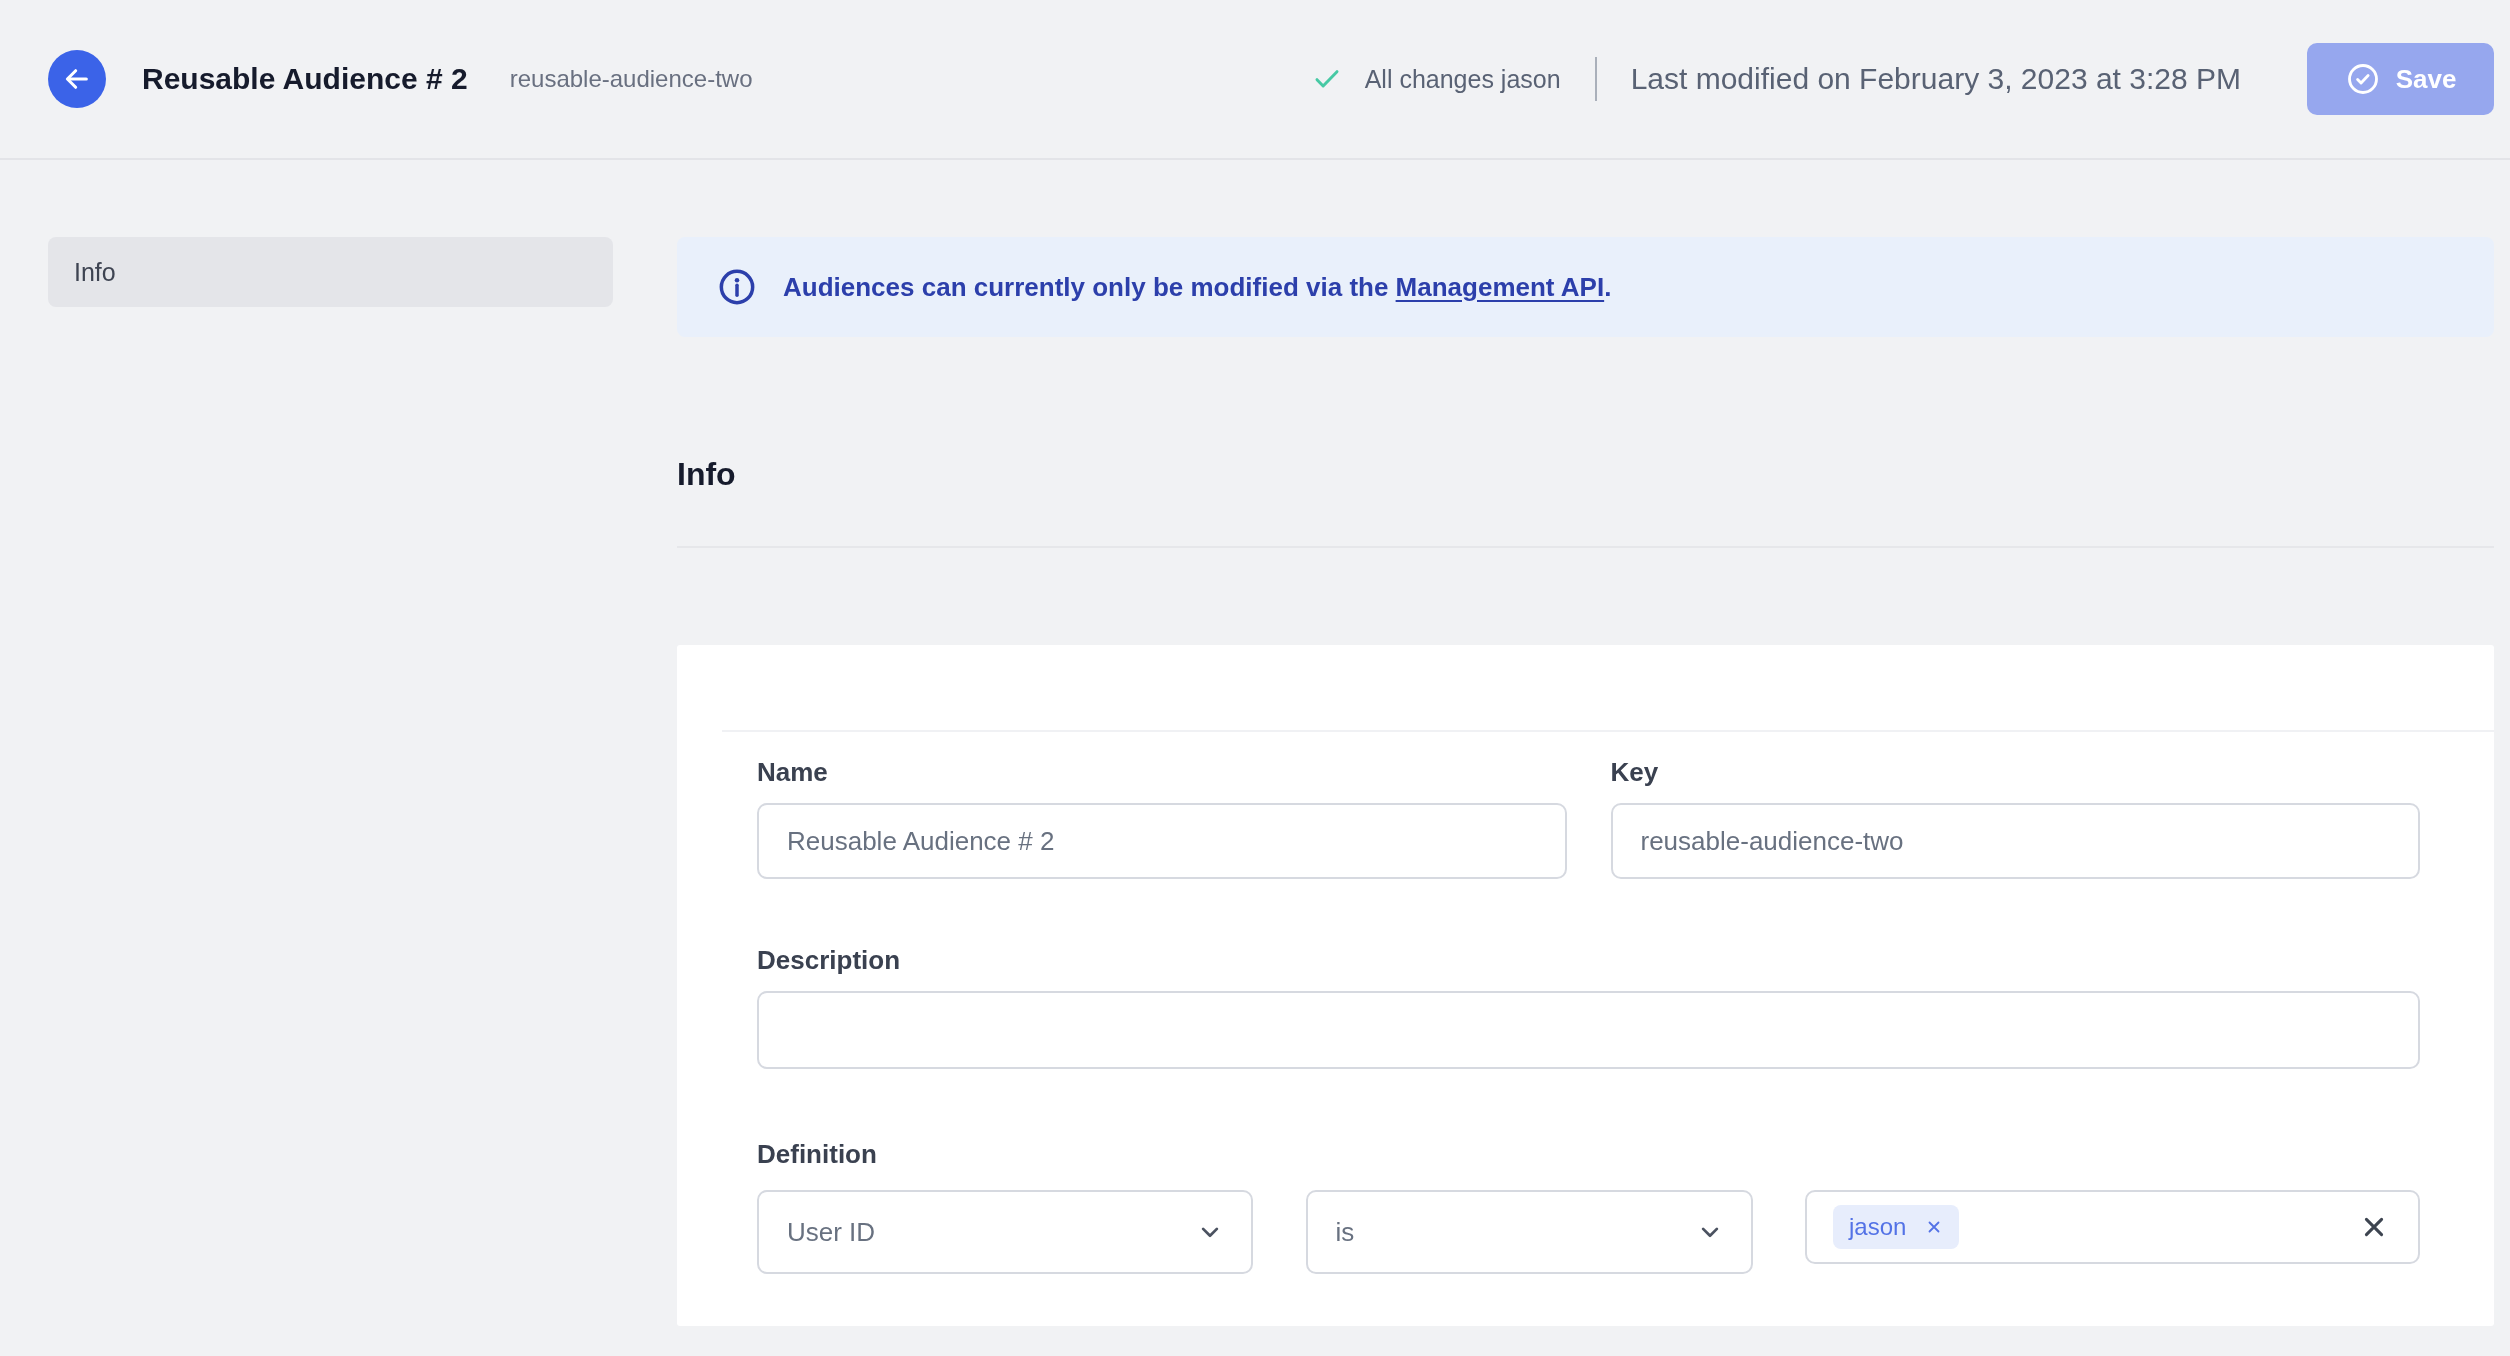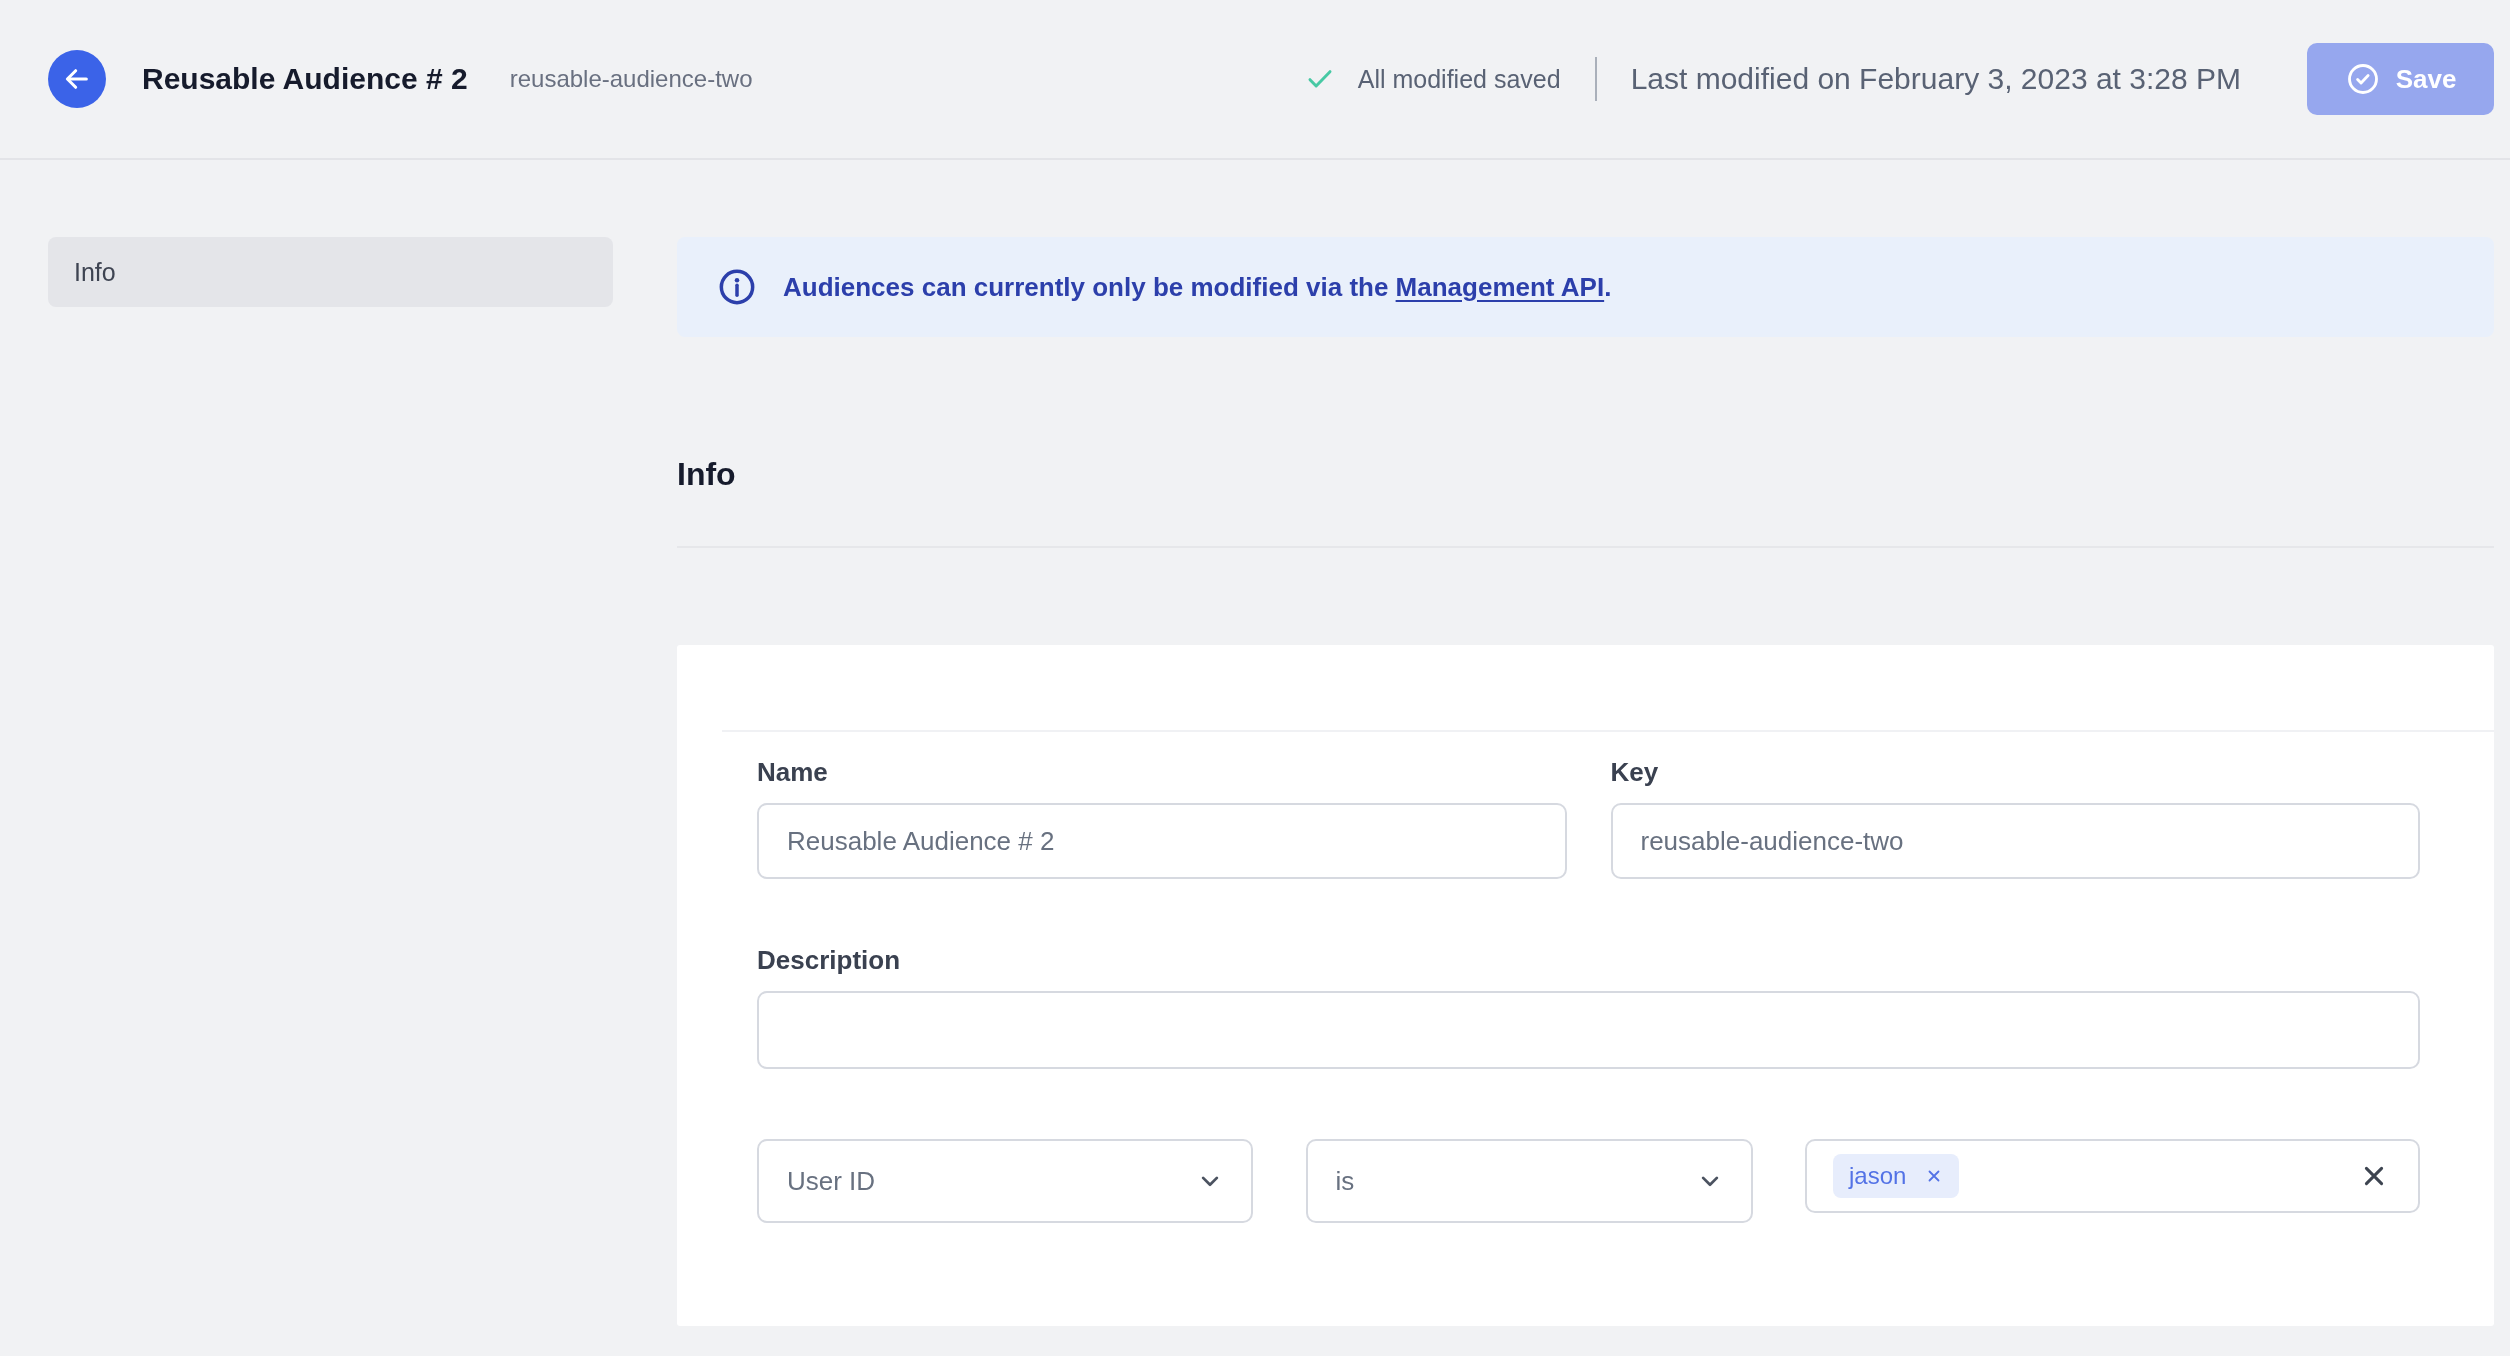--- a/index.html
+++ b/index.html
@@ -142,21 +142,21 @@
   </button>
   <div class="page-title">Reusable Audience # 2</div>
   <div class="page-subtitle">reusable-audience-two</div>
   <div class="header-spacer"></div>
   <div class="status-group">
     <span style="display:flex;">
       <svg width="32" height="32" viewBox="0 0 24 24" fill="none">
         <path d="M4.5 12.5l4.6 4.8L19.5 6.5" stroke="#47c9a4" stroke-width="2.2" stroke-linecap="round" stroke-linejoin="round"></path>
       </svg>
     </span>
-    <span class="status-text">All modified saved</span>
+    <span class="status-text">All changes jason</span>
   </div>
   <div class="header-vdivider"></div>
   <div class="last-modified">Last modified on February 3, 2023 at 3:28 PM</div>
   <button class="save-btn">
     <span style="display:flex;">
       <svg width="36" height="36" viewBox="0 0 24 24" fill="none">
         <circle cx="12" cy="12" r="9" stroke="#ffffff" stroke-width="1.9"></circle>
         <path d="M8.4 12.3l2.3 2.3 4.7-4.9" stroke="#ffffff" stroke-width="1.9" stroke-linecap="round" stroke-linejoin="round"></path>
       </svg>
     </span>
@@ -197,20 +197,21 @@
       <input class="text-input" type="text" value="reusable-audience-two" style="">
     </div>
   </div>
 
   <div class="field-group group-desc">
     <label class="field-label">Description</label>
     <input class="text-input desc-input" type="text" value="" style="">
   </div>
 
   <div class="field-group group-def">
+    <label class="field-label">Definition</label>
     <div class="def-row">
 
       <div class="select-box select-trait">
         <span class="select-value">User ID</span>
         <span style="display:flex;">
           <svg width="30" height="30" viewBox="0 0 24 24" fill="none">
             <path d="M6.5 9.5l5.5 5.5 5.5-5.5" stroke="#4b5260" stroke-width="2.2" stroke-linecap="round" stroke-linejoin="round"></path>
           </svg>
         </span>
       </div>

